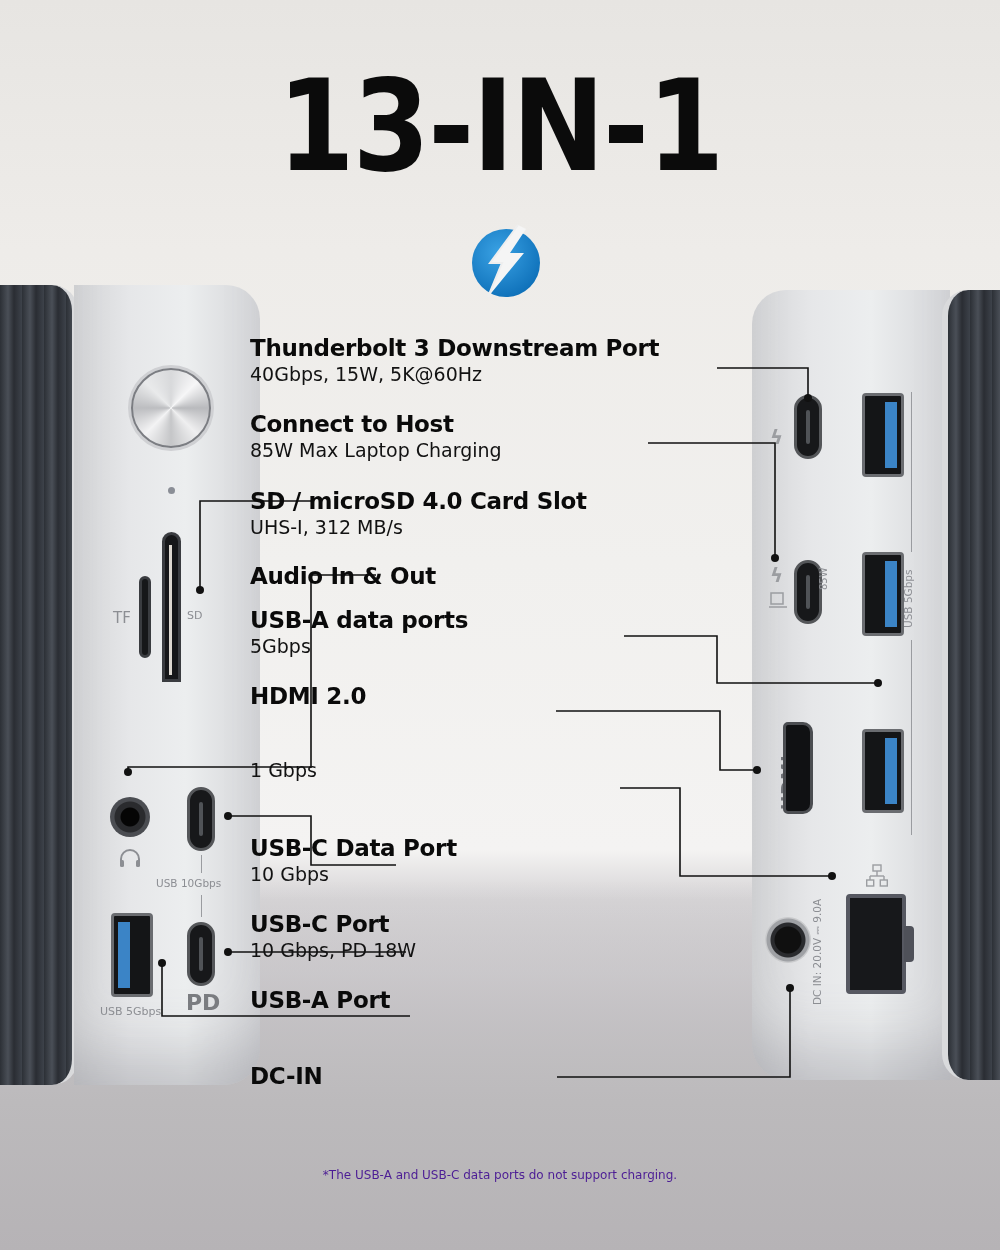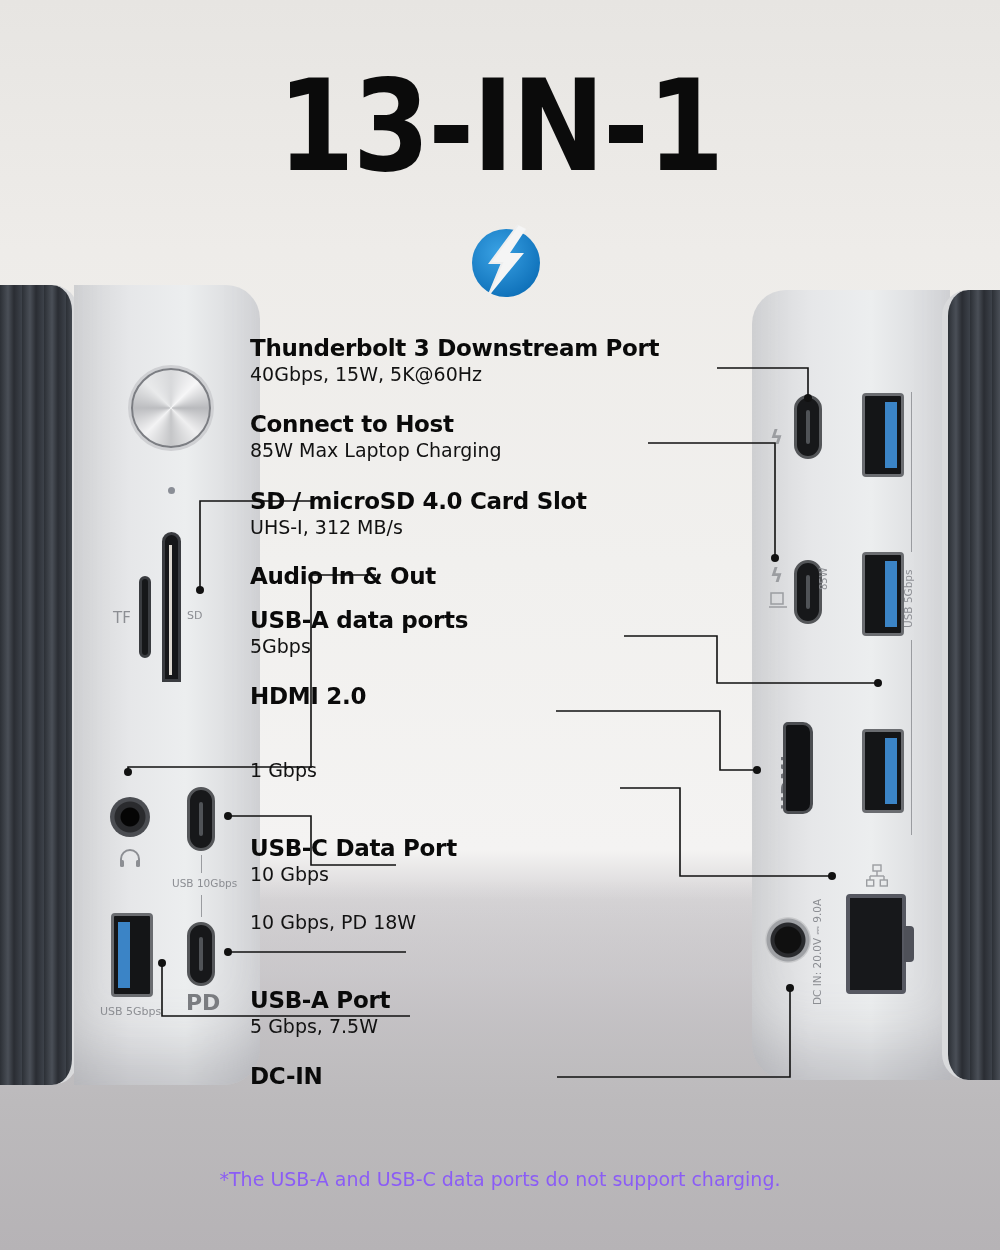--- a/index.html
+++ b/index.html
@@ -57,21 +57,21 @@
   .lbl-sd { left: 187px; top: 609px; font-size: 11px; }
   .audio-jack {
     position: absolute; left: 110px; top: 797px; width: 40px; height: 40px; border-radius: 50%;
     background: radial-gradient(circle, #050505 0 9px, #2a2b2e 10px 15px, #4b4d52 16px 20px);
   }
   .headphone-icon { position: absolute; left: 118px; top: 848px; width: 24px; height: 20px; }
   .usbc { position: absolute; width: 28px; height: 64px; border-radius: 14px; background: #17181a; border: 3px solid #545659; }
   .usbc::after { content:""; position:absolute; left:9px; top:12px; width:4px; height:34px; border-radius:2px; background:#505357; }
   .usbc-l1 { left: 187px; top: 787px; }
   .usbc-l2 { left: 187px; top: 922px; }
-  .lbl-usb10 { left: 172px; top: 877px; font-size: 10.5px; }
+  .lbl-usb10 { left: 156px; top: 877px; font-size: 10.5px; }
   .vtick { position:absolute; width:1px; background:#9a9ca0; }
   .lbl-pd { left: 186px; top: 990px; font-size: 22px; font-weight: bold; color:#7a7c80; }
   .usba { position: absolute; width: 42px; height: 84px; background: #141517; border: 3px solid #6a6c70; border-radius: 4px; }
   .usba::before { content:""; position:absolute; top:6px; width:12px; height:66px; background:#3b84c6; }
   .usba-l { left: 111px; top: 913px; }
   .usba-l::before { left: 4px; }
   .lbl-usb5l { left: 100px; top: 1005px; font-size: 11px; }
 
   .usbc-r1 { left: 794px; top: 395px; }
   .usbc-r2 { left: 794px; top: 560px; }
@@ -94,21 +94,21 @@
   .rj45::after { content:""; position:absolute; right:-12px; top:28px; width:10px; height:36px; background:#4f5159; border-radius:0 4px 4px 0; }
   .dcin { position:absolute; left:765px; top:917px; width:46px; height:46px; border-radius:50%;
     background: radial-gradient(circle, #101010 0 13px, #2a2b2e 14px 17px, #9fa1a5 18px 21px, #c9cacc 22px 23px); }
   .lbl-dcin { left: 811px; top: 1005px; font-size: 10.5px; transform: rotate(-90deg); transform-origin: left top; white-space: nowrap; }
 
   
   .callout { position: absolute; left: 250px; width: 500px; text-align: left; }
   .c-title { font-weight: bold; font-size: 23px; line-height: 28px; letter-spacing: -0.3px; color:#0a0a0a; }
   .c-sub { font-size: 19px; line-height: 25px; color:#121212; }
   .lines { position: absolute; left: 0; top: 0; width: 1000px; height: 1250px; pointer-events: none; }
-  .footnote { position:absolute; left:0; top:1168px; width:1000px; text-align:center; font-size:19px; color:#8b5cf6; }
+  .footnote { position:absolute; left:0; top:1168px; width:1000px; text-align:center; font-size:12px; color:#4c1d95; }
 </style>
 </head>
 <body>
 
 <div class="floor"></div>
 
 <div class="title">13-IN-1</div>
 
 <svg class="tb-logo" viewBox="0 0 76 76">
   <defs>
@@ -235,23 +235,23 @@
   <div class="c-title">HDMI 2.0</div>
 </div>
 <div class="callout" style="top:758px;">
   <div class="c-sub">1 Gbps</div>
 </div>
 <div class="callout" style="top:834px;">
   <div class="c-title">USB-C Data Port</div>
   <div class="c-sub">10 Gbps</div>
 </div>
 <div class="callout" style="top:910px;">
+  <div class="c-title">USB-C Port</div>
   <div class="c-sub">10 Gbps, PD 18W</div>
 </div>
 <div class="callout" style="top:986px;">
   <div class="c-title">USB-A Port</div>
-  <div class="c-sub">5 Gbps, 7.5W</div>
 </div>
 <div class="callout" style="top:1062px;">
   <div class="c-title">DC-IN</div>
 </div>
 
 <div class="footnote">*The USB-A and USB-C data ports do not support charging.</div>
 
 </body></html>

